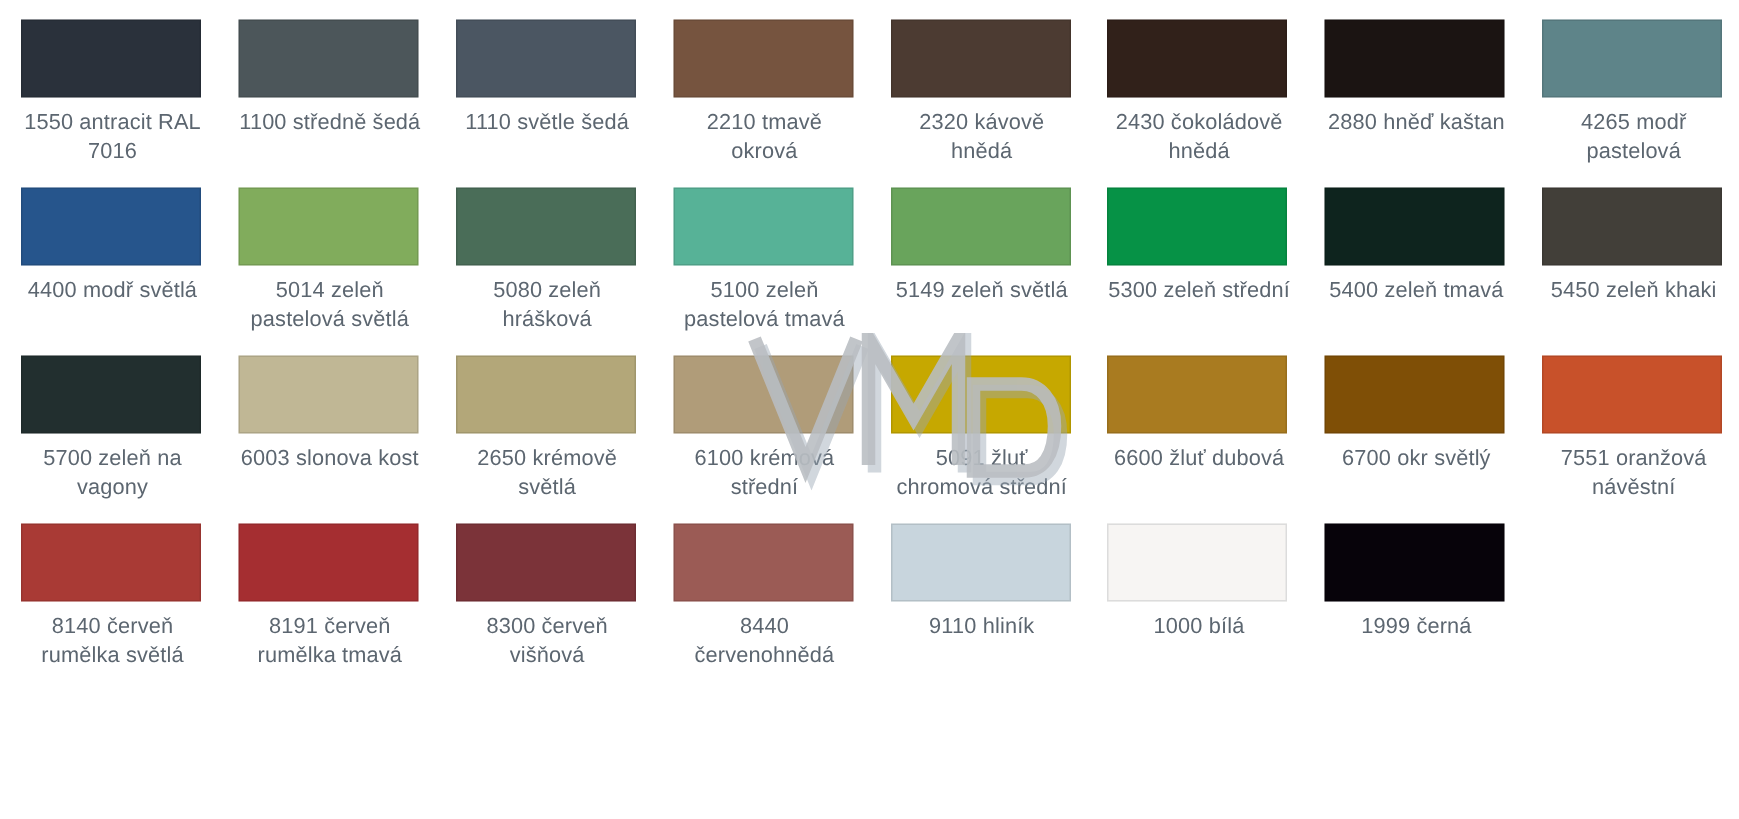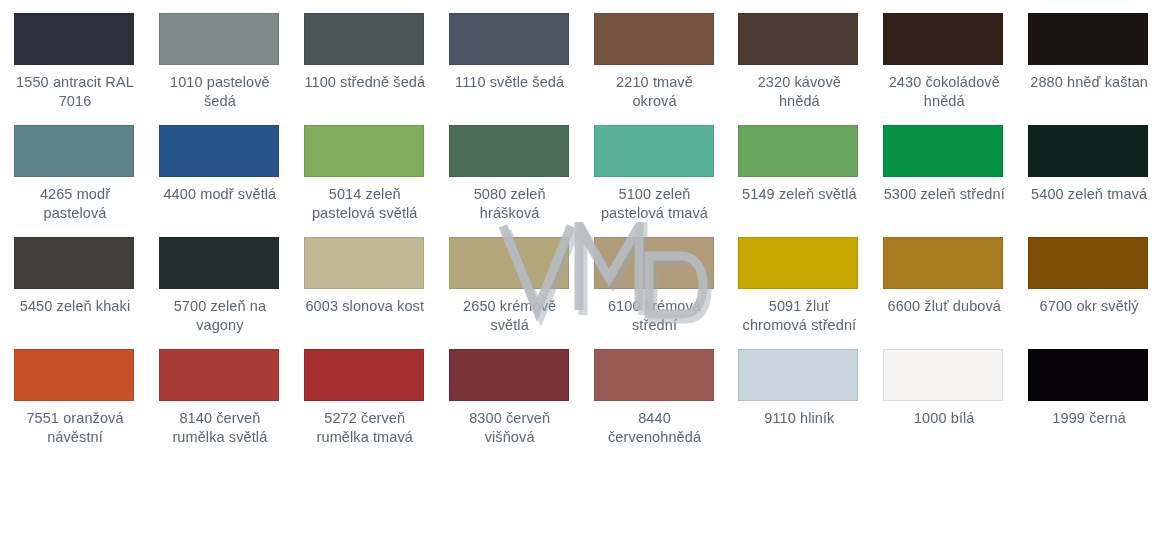--- a/index.html
+++ b/index.html
@@ -73,24 +73,20 @@
 </style>
 </head>
 <body>
 
 <div id="swatch-grid">
     <div class="swatch-cell">
       <div class="swatch-chip" title="1550 antracit RAL 7016" style="background-color: rgb(42, 49, 59);"></div>
       <div class="swatch-label">1550 antracit RAL 7016</div>
     </div>
     <div class="swatch-cell">
-      <div class="swatch-chip" title="1010 pastelově šedá" style="background-color: rgb(125, 140, 137);"></div>
-      <div class="swatch-label">1010 pastelově šedá</div>
-    </div>
-    <div class="swatch-cell">
       <div class="swatch-chip" title="1100 středně šedá" style="background-color: rgb(76, 86, 90);"></div>
       <div class="swatch-label">1100 středně šedá</div>
     </div>
     <div class="swatch-cell">
       <div class="swatch-chip" title="1110 světle šedá" style="background-color: rgb(75, 86, 98);"></div>
       <div class="swatch-label">1110 světle šedá</div>
     </div>
     <div class="swatch-cell">
       <div class="swatch-chip" title="2210 tmavě okrová" style="background-color: rgb(118, 84, 63);"></div>
       <div class="swatch-label">2210 tmavě okrová</div>
@@ -174,21 +170,21 @@
     <div class="swatch-cell">
       <div class="swatch-chip" title="7551 oranžová návěstní" style="background-color: rgb(200, 81, 42);"></div>
       <div class="swatch-label">7551 oranžová návěstní</div>
     </div>
     <div class="swatch-cell">
       <div class="swatch-chip" title="8140 červeň rumělka světlá" style="background-color: rgb(169, 58, 53);"></div>
       <div class="swatch-label">8140 červeň rumělka světlá</div>
     </div>
     <div class="swatch-cell">
       <div class="swatch-chip" title="8191 červeň rumělka tmavá" style="background-color: rgb(165, 46, 49);"></div>
-      <div class="swatch-label">5272 červeň rumělka tmavá</div>
+      <div class="swatch-label">8191 červeň rumělka tmavá</div>
     </div>
     <div class="swatch-cell">
       <div class="swatch-chip" title="8300 červeň višňová" style="background-color: rgb(123, 51, 57);"></div>
       <div class="swatch-label">8300 červeň višňová</div>
     </div>
     <div class="swatch-cell">
       <div class="swatch-chip" title="8440 červenohnědá" style="background-color: rgb(155, 91, 85);"></div>
       <div class="swatch-label">8440 červenohnědá</div>
     </div>
     <div class="swatch-cell">

